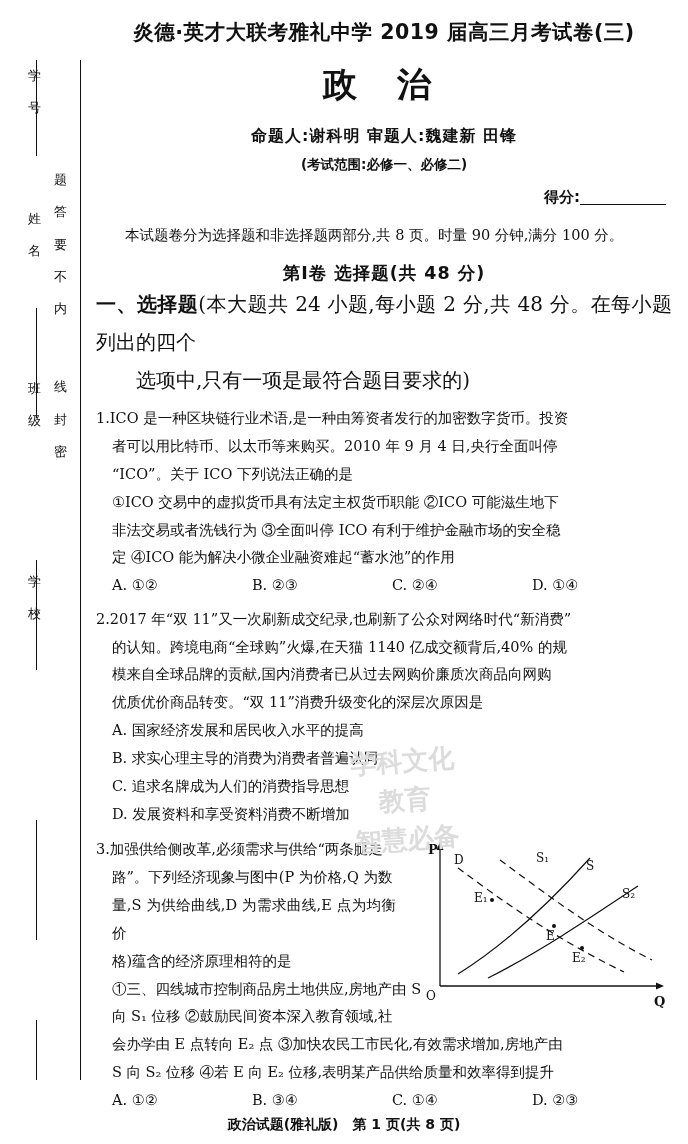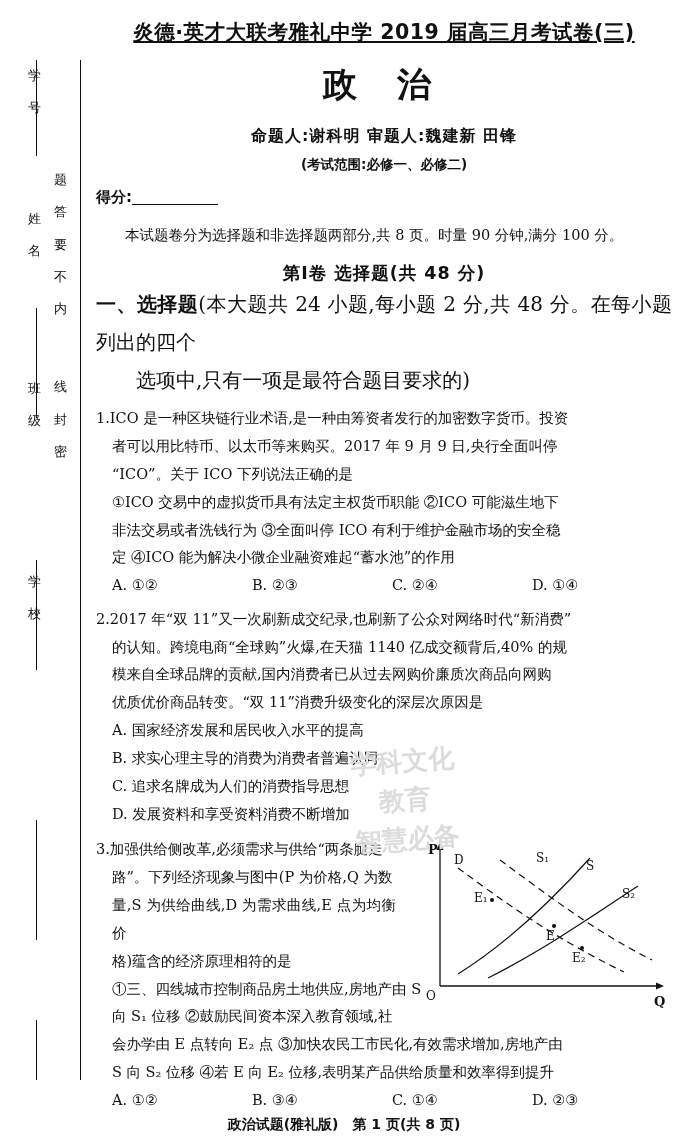--- a/index.html
+++ b/index.html
@@ -34,21 +34,20 @@
   }
 
   .title-main{
     text-align:center;
     font-family:"DejaVu Sans", sans-serif;
     font-weight:bold;
     font-size:20.5px;
     letter-spacing:0.5px;
     white-space:nowrap;
     margin-top:6px;
-    text-decoration:underline;
   }
   .title-sub{
     text-align:center;
     font-family:"DejaVu Sans", sans-serif;
     font-weight:bold;
     font-size:34px;
     letter-spacing:14px;
     margin-top:16px;
   }
   .authors{
@@ -60,20 +59,21 @@
     letter-spacing:1px;
   }
   .scope{
     text-align:center;
     font-family:"DejaVu Sans", sans-serif;
     font-weight:bold;
     font-size:13.5px;
     margin-top:9px;
   }
   .score-line{
+    text-align:right;
     font-family:"DejaVu Sans", sans-serif;
     font-weight:bold;
     font-size:15px;
     margin-top:14px;
     padding-right:6px;
   }
   .score-line .blank{
     display:inline-block;width:86px;border-bottom:1px solid #111;height:15px;
     vertical-align:-3px;
   }
@@ -206,21 +206,21 @@
 
     <div class="sec-title">第Ⅰ卷  选择题(共 48 分)</div>
 
     <div class="big-q">
       <b>一、选择题</b><span>(本大题共 24 小题,每小题 2 分,共 48 分。在每小题列出的四个</span>
       <span class="ind">选项中,只有一项是最符合题目要求的)</span>
     </div>
 
     <div class="q">
       <span class="hang"><span>1.</span><span>ICO 是一种区块链行业术语,是一种由筹资者发行的加密数字货币。投资</span></span>
-      <span class="l2">者可以用比特币、以太币等来购买。2017 年 9 月 9 日,央行全面叫停</span>
+      <span class="l2">者可以用比特币、以太币等来购买。2010 年 9 月 4 日,央行全面叫停</span>
       <span class="l2">“ICO”。关于 ICO 下列说法正确的是</span>
       <span class="l2">①ICO 交易中的虚拟货币具有法定主权货币职能   ②ICO 可能滋生地下</span>
       <span class="l2">非法交易或者洗钱行为   ③全面叫停 ICO 有利于维护金融市场的安全稳</span>
       <span class="l2">定   ④ICO 能为解决小微企业融资难起“蓄水池”的作用</span>
     </div>
     <div class="opts">
       <span>A. ①②</span>
       <span>B. ②③</span>
       <span>C. ②④</span>
       <span>D. ①④</span>

